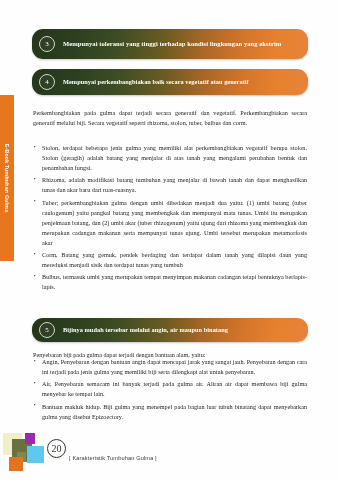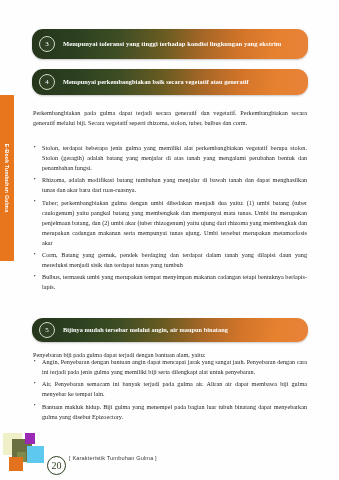--- a/index.html
+++ b/index.html
@@ -143,21 +143,21 @@
   .sq-cream  { left: 3px;  top: 5px;  width: 19px; height: 22px; background: #eff0c7; }
   .sq-olive  { left: 12px; top: 11px; width: 20px; height: 23px; background: #6b7040; }
   .sq-purple { left: 25px; top: 5px;  width: 10px; height: 11px; background: #9b29b5; }
   .sq-cyan   { left: 27px; top: 18px; width: 17px; height: 17px; background: #5ec8ef; }
   .sq-orange { left: 9px;  top: 29px; width: 14px; height: 14px; background: #e2721e; }
   .sq-green  { left: 17px; top: 24px; width: 9px;  height: 10px; background: #7d8a4b; }
 
   .page-num {
     position: absolute;
     left: 47px;
-    bottom: 5px;
+    bottom: 22px;
     width: 17px;
     height: 17px;
     border: 1.1px solid #2c4020;
     border-radius: 50%;
     display: flex;
     align-items: center;
     justify-content: center;
     font-family: "Liberation Serif", serif;
     font-size: 10px;
     color: #2c4020;

